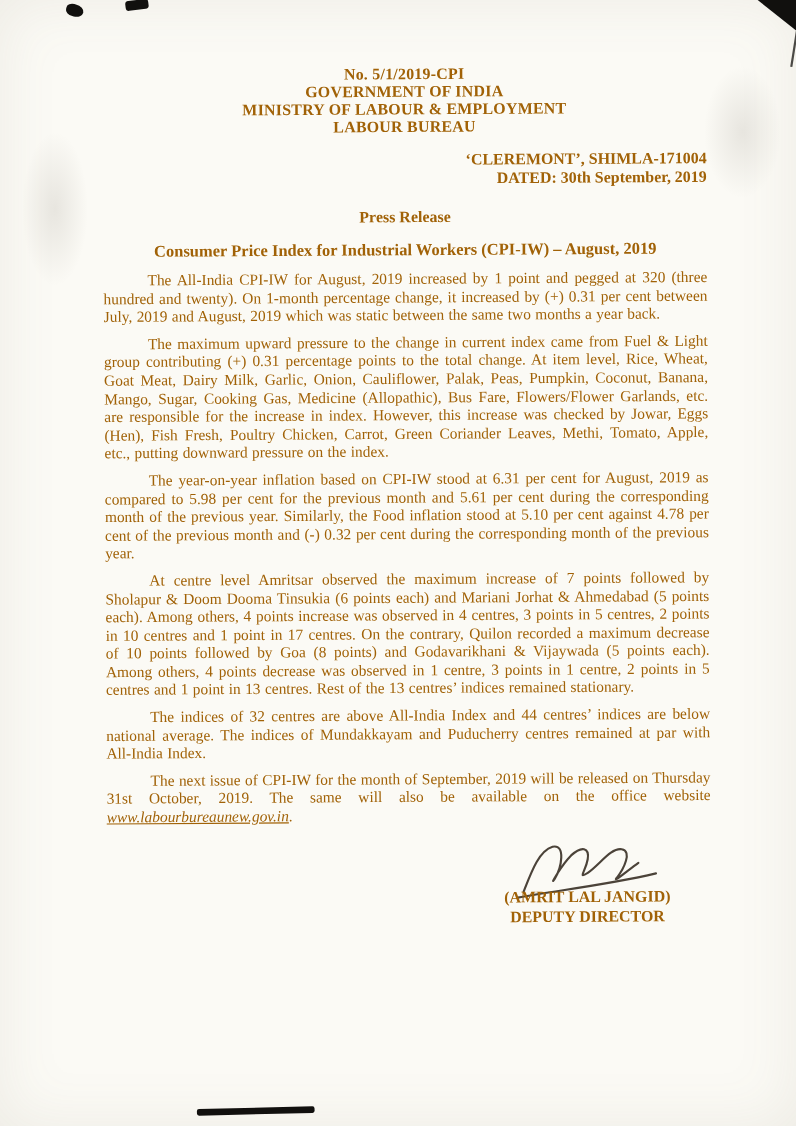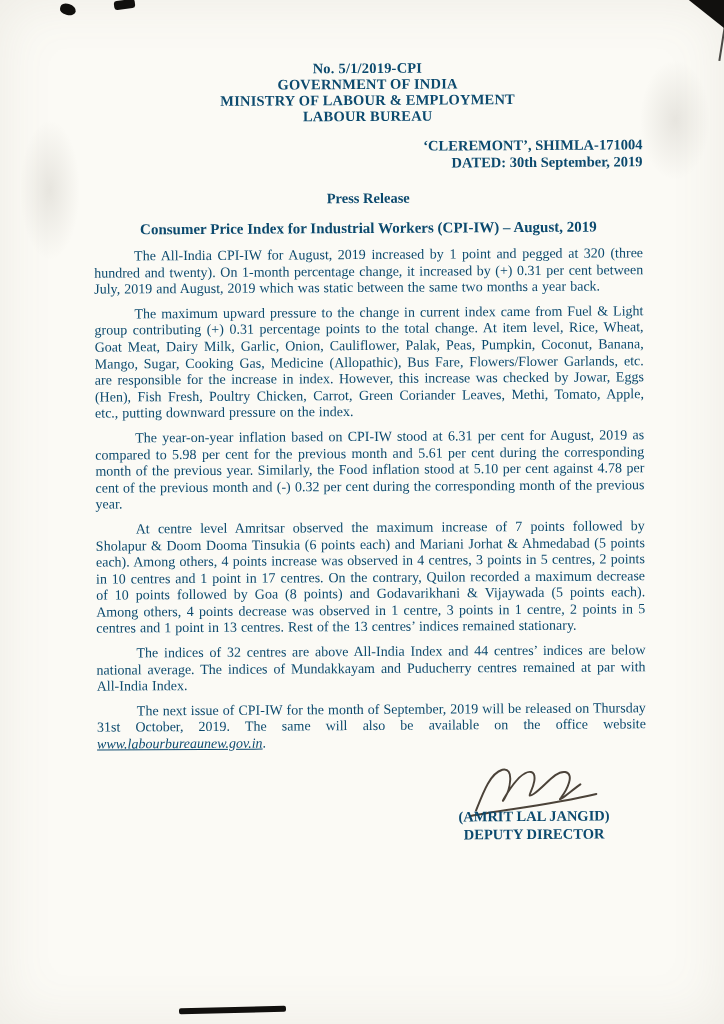--- a/index.html
+++ b/index.html
@@ -4,21 +4,21 @@
 <style>
   html, body { margin: 0; padding: 0; background: #e8e6e0; }
   .page {
     position: relative;
     width: 724px;
     height: 1024px;
     margin: 0 auto;
     background: #fbfaf5;
     overflow: hidden;
     font-family: "Liberation Serif", "DejaVu Serif", serif;
-    color: #0c4a6e;
+    color: #a16207;
     box-shadow: inset 0 0 55px rgba(115,105,85,0.10);
   }
   .scan-content {
     position: absolute;
     inset: 0;
     padding: 60px 80px 0 95px;
     box-sizing: border-box;
     transform: rotate(-0.35deg);
     transform-origin: 50% 40%;
   }

